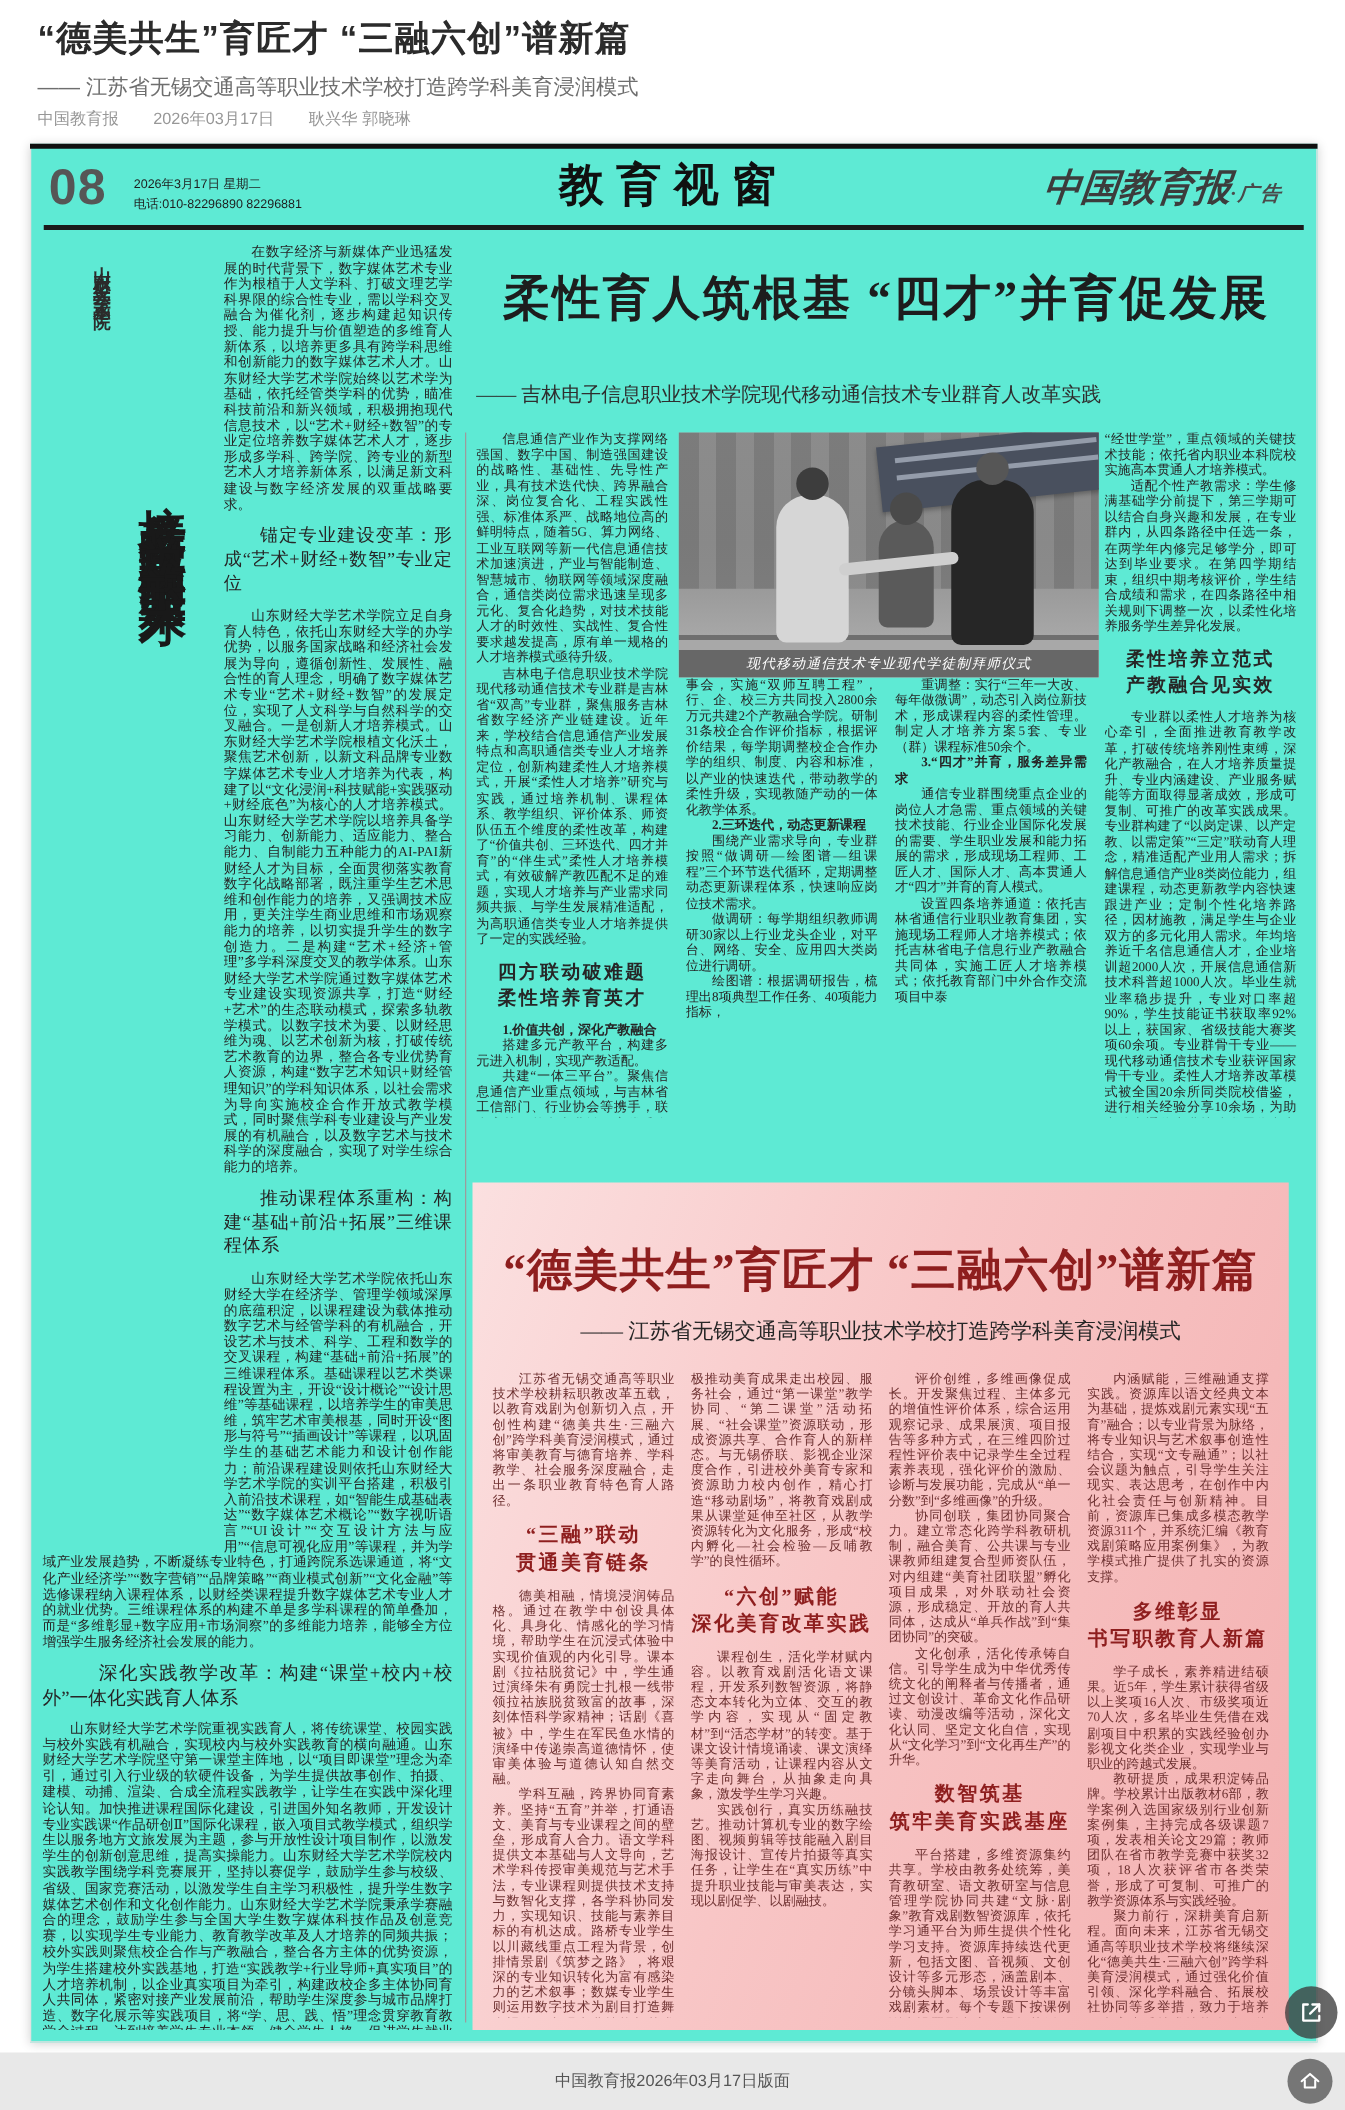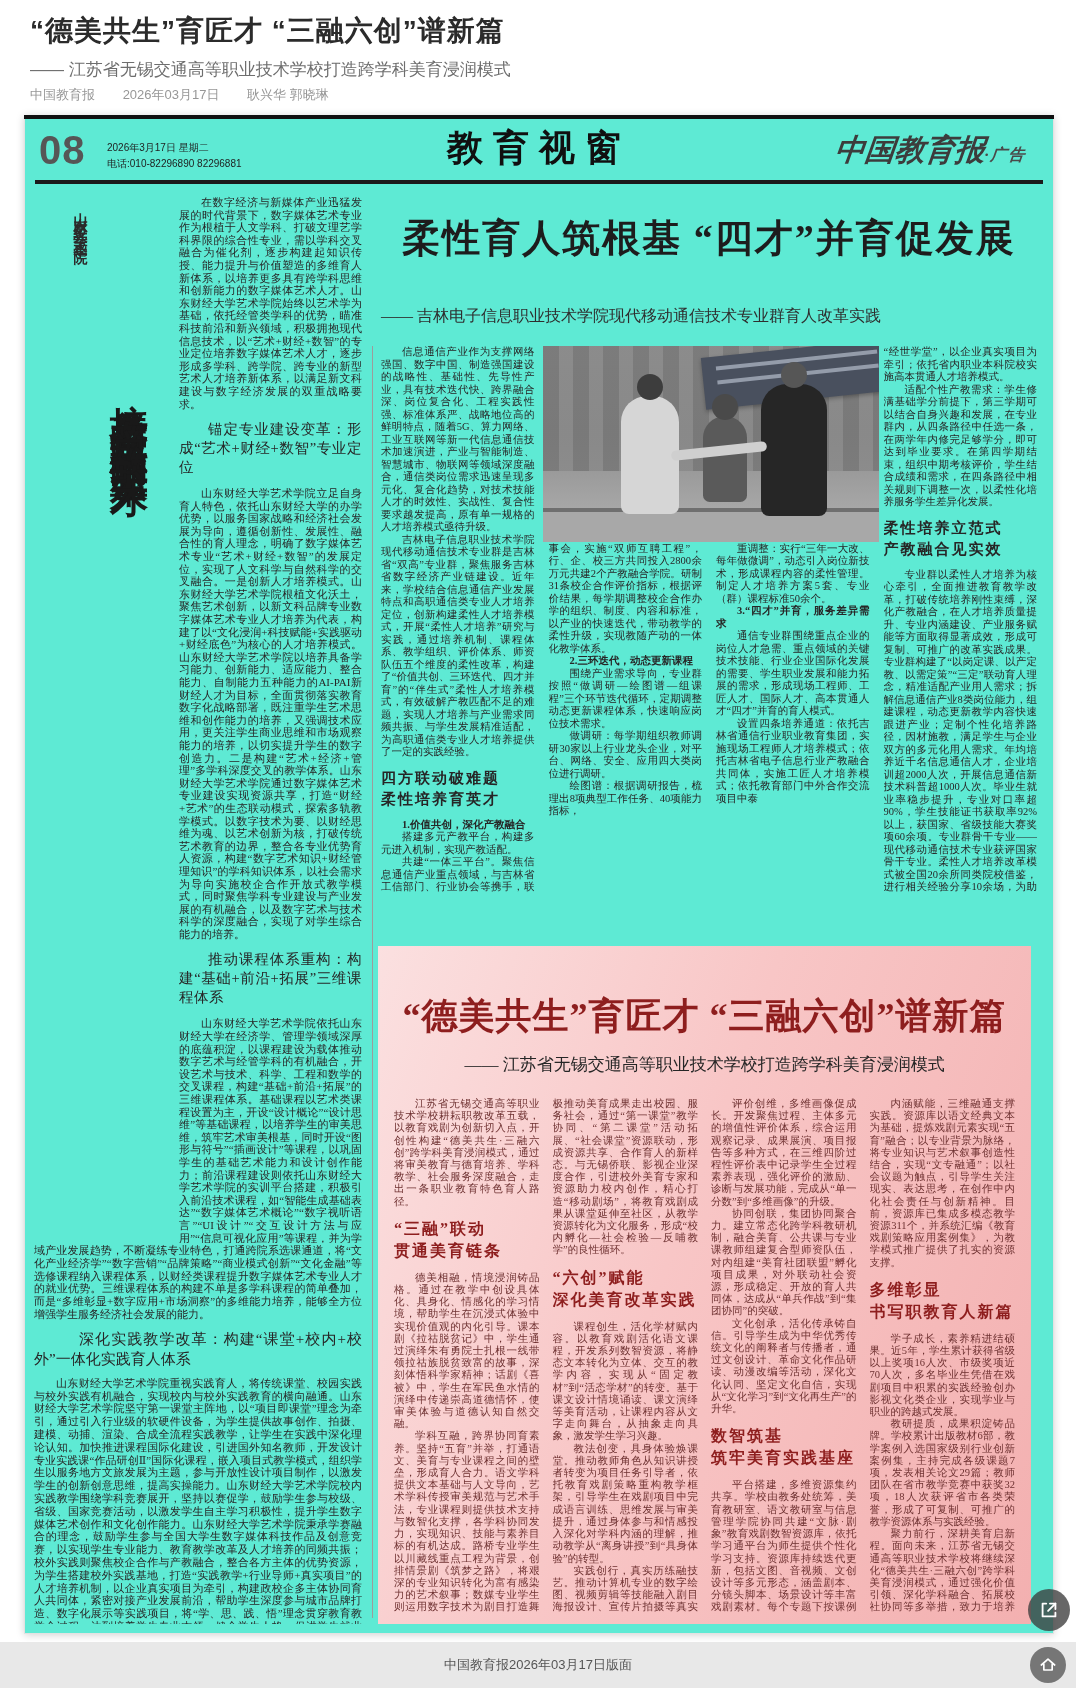--- a/index.html
+++ b/index.html
@@ -35,21 +35,21 @@
             letter-spacing:4px;font-weight:bold;}
   .headline-vert{position:absolute;left:78px;top:258px;height:740px;writing-mode:vertical-rl;
                  font-size:38px;font-weight:bold;color:#191919;letter-spacing:5px;}
   .left-narrow{position:absolute;left:154px;top:80px;width:183px;height:1047px;overflow:hidden;}
   .left-wide{position:absolute;left:9px;top:1128px;width:328px;height:380px;overflow:hidden;}
 
   .tx{margin:0;text-align:justify;}
   .t-p{text-indent:2em;}
   .t-c{text-indent:0;}
   .t-b{text-indent:2em;font-weight:bold;}
-  .t-h{font-weight:bold;white-space:pre-line;text-indent:0;}
+  .t-h{font-weight:bold;text-align:center;white-space:pre-line;text-indent:0;}
   .t-hl{font-weight:normal;text-indent:2em;}
 
   .left-narrow .tx{font-size:11px;line-height:12.6px;}
   .left-narrow .t-hl{font-size:14.5px;line-height:19px;margin:10px 0;letter-spacing:.5px;}
   .left-wide .tx{font-size:11px;line-height:12.8px;}
   .left-wide .t-hl{font-size:15px;line-height:20px;margin:8px 0;text-indent:3em;}
 
   
   .vrule{position:absolute;left:347px;top:230px;width:1px;height:1272px;background:#9c9c9c;}
   .main-headline{position:absolute;left:356px;top:97px;width:656px;text-align:center;font-size:38px;
@@ -172,57 +172,57 @@
         </div>
       <div class="main-col pad-photo">
           <p class="tx t-c">绘制图谱，形成能力清单；对标国家专业教学标准及赛证要求，形成能力规格。</p>
           <p class="tx t-p">组课程：根据能力规格要求，基于真实项目业务流程、知识体系结构，组建15门课程及标准。课程内容与岗位工艺相匹配，教学内容与岗位需求相一致。</p>
           <p class="tx t-p">重调整：实行“三年一大改、每年做微调”，动态引入岗位新技术，形成课程内容的柔性管理。制定人才培养方案5套、专业（群）课程标准50余个。</p>
           <p class="tx t-b">3.“四才”并育，服务差异需求</p>
           <p class="tx t-p">通信专业群围绕重点企业的岗位人才急需、重点领域的关键技术技能、行业企业国际化发展的需要、学生职业发展和能力拓展的需求，形成现场工程师、工匠人才、国际人才、高本贯通人才“四才”并育的育人模式。</p>
           <p class="tx t-p">设置四条培养通道：依托吉林省通信行业职业教育集团，实施现场工程师人才培养模式；依托吉林省电子信息行业产教融合共同体，实施工匠人才培养模式；依托教育部门中外合作交流项目中泰</p>
         </div>
       <div class="main-col">
-          <p class="tx t-c">“经世学堂”，以企业真实项目为牵引；依托省内职业本科院校实施高本贯通人才培养模式。</p>
+          <p class="tx t-c">“经世学堂”，重点领域的关键技术技能；依托省内职业本科院校实施高本贯通人才培养模式。</p>
           <p class="tx t-p">适配个性产教需求：学生修满基础学分前提下，第三学期可以结合自身兴趣和发展，在专业群内，从四条路径中任选一条，在两学年内修完足够学分，即可达到毕业要求。在第四学期结束，组织中期考核评价，学生结合成绩和需求，在四条路径中相关规则下调整一次，以柔性化培养服务学生差异化发展。</p>
           <p class="tx t-h">柔性培养立范式
 产教融合见实效</p>
           <p class="tx t-p">专业群以柔性人才培养为核心牵引，全面推进教育教学改革，打破传统培养刚性束缚，深化产教融合，在人才培养质量提升、专业内涵建设、产业服务赋能等方面取得显著成效，形成可复制、可推广的改革实践成果。专业群构建了“以岗定课、以产定教、以需定策”“三定”联动育人理念，精准适配产业用人需求；拆解信息通信产业8类岗位能力，组建课程，动态更新教学内容快速跟进产业；定制个性化培养路径，因材施教，满足学生与企业双方的多元化用人需求。年均培养近千名信息通信人才，企业培训超2000人次，开展信息通信新技术科普超1000人次。毕业生就业率稳步提升，专业对口率超90%，学生技能证书获取率92%以上，获国家、省级技能大赛奖项60余项。专业群骨干专业——现代移动通信技术专业获评国家骨干专业。柔性人才培养改革模式被全国20余所同类院校借鉴，进行相关经验分享10余场，为助力信息通信产业快速发展作出突出贡献。</p>
         </div>
       <div class="photo">
         <div class="ph-curtain"></div>
         <div class="ph-banner">
             <i></i>
             <i></i>
           </div>
         <div class="ph-table"></div>
         <div class="ph-person ph-p3"></div>
         <div class="ph-person ph-p1"></div>
         <div class="ph-person ph-p2"></div>
         <div class="ph-arm"></div>
+        <div class="photo-cap">现代移动通信技术专业现代学徒制拜师仪式</div>
       </div>
     </div>
 
     <div class="pink">
       <div class="pink-headline">“德美共生”育匠才 “三融六创”谱新篇</div>
       <div class="pink-subhead">—— 江苏省无锡交通高等职业技术学校打造跨学科美育浸润模式</div>
       <div class="pink-cols">
         <div class="pink-col">
             <p class="tx t-p">江苏省无锡交通高等职业技术学校耕耘职教改革五载，以教育戏剧为创新切入点，开创性构建“德美共生·三融六创”跨学科美育浸润模式，通过将审美教育与德育培养、学科教学、社会服务深度融合，走出一条职业教育特色育人路径。</p>
             <p class="tx t-h">“三融”联动
 贯通美育链条</p>
             <p class="tx t-p">德美相融，情境浸润铸品格。通过在教学中创设具体化、具身化、情感化的学习情境，帮助学生在沉浸式体验中实现价值观的内化引导。课本剧《拉祜脱贫记》中，学生通过演绎朱有勇院士扎根一线带领拉祜族脱贫致富的故事，深刻体悟科学家精神；话剧《喜被》中，学生在军民鱼水情的演绎中传递崇高道德情怀，使审美体验与道德认知自然交融。</p>
             <p class="tx t-p">学科互融，跨界协同育素养。坚持“五育”并举，打通语文、美育与专业课程之间的壁垒，形成育人合力。语文学科提供文本基础与人文导向，艺术学科传授审美规范与艺术手法，专业课程则提供技术支持与数智化支撑，各学科协同发力，实现知识、技能与素养目标的有机达成。路桥专业学生以川藏线重点工程为背景，创排情景剧《筑梦之路》，将艰深的专业知识转化为富有感染力的艺术叙事；数媒专业学生则运用数字技术为剧目打造舞台视效，实现专业技能与艺术素养的同步提升。</p>
           </div>
         <div class="pink-col">
             <p class="tx t-c">极推动美育成果走出校园、服务社会，通过“第一课堂”教学协同、“第二课堂”活动拓展、“社会课堂”资源联动，形成资源共享、合作育人的新样态。与无锡侨联、影视企业深度合作，引进校外美育专家和资源助力校内创作，精心打造“移动剧场”，将教育戏剧成果从课堂延伸至社区，从教学资源转化为文化服务，形成“校内孵化—社会检验—反哺教学”的良性循环。</p>
             <p class="tx t-h">“六创”赋能
 深化美育改革实践</p>
             <p class="tx t-p">课程创生，活化学材赋内容。以教育戏剧活化语文课程，开发系列数智资源，将静态文本转化为立体、交互的教学内容，实现从“固定教材”到“活态学材”的转变。基于课文设计情境诵读、课文演绎等美育活动，让课程内容从文字走向舞台，从抽象走向具象，激发学生学习兴趣。</p>
-            <p class="tx t-p">教法创变，具身体验焕课堂。推动教师角色从知识讲授者转变为项目任务引导者，依托教育戏剧策略重构教学框架，引导学生在戏剧项目中完成语言训练、思维发展与审美提升，通过身体参与和情感投入深化对学科内涵的理解，推动教学从“离身讲授”到“具身体验”的转型。</p>
             <p class="tx t-p">实践创行，真实历练融技艺。推动计算机专业的数字绘图、视频剪辑等技能融入剧目海报设计、宣传片拍摄等真实任务，让学生在“真实历练”中提升职业技能与审美表达，实现以剧促学、以剧融技。</p>
           </div>
         <div class="pink-col">
             <p class="tx t-p">评价创维，多维画像促成长。开发聚焦过程、主体多元的增值性评价体系，综合运用观察记录、成果展演、项目报告等多种方式，在三维四阶过程性评价表中记录学生全过程素养表现，强化评价的激励、诊断与发展功能，完成从“单一分数”到“多维画像”的升级。</p>
             <p class="tx t-p">协同创联，集团协同聚合力。建立常态化跨学科教研机制，融合美育、公共课与专业课教师组建复合型师资队伍，对内组建“美育社团联盟”孵化项目成果，对外联动社会资源，形成稳定、开放的育人共同体，达成从“单兵作战”到“集团协同”的突破。</p>
             <p class="tx t-p">文化创承，活化传承铸自信。引导学生成为中华优秀传统文化的阐释者与传播者，通过文创设计、革命文化作品研读、动漫改编等活动，深化文化认同、坚定文化自信，实现从“文化学习”到“文化再生产”的升华。</p>
             <p class="tx t-h">数智筑基
 筑牢美育实践基座</p>
             <p class="tx t-p">平台搭建，多维资源集约共享。学校由教务处统筹，美育教研室、语文教研室与信息管理学院协同共建“文脉·剧象”教育戏剧数智资源库，依托学习通平台为师生提供个性化学习支持。资源库持续迭代更新，包括文图、音视频、文创设计等多元形态，涵盖剧本、分镜头脚本、场景设计等丰富戏剧素材。每个专题下按课例列表设置剧本库、视频范例、技术工具包等模块，为师生提供完整的策略指导、实践范例与实施工具，支持学生开展自主学习和菜单式项目选择，实现教学资源的整合存储与管理共享。</p>
           </div>

